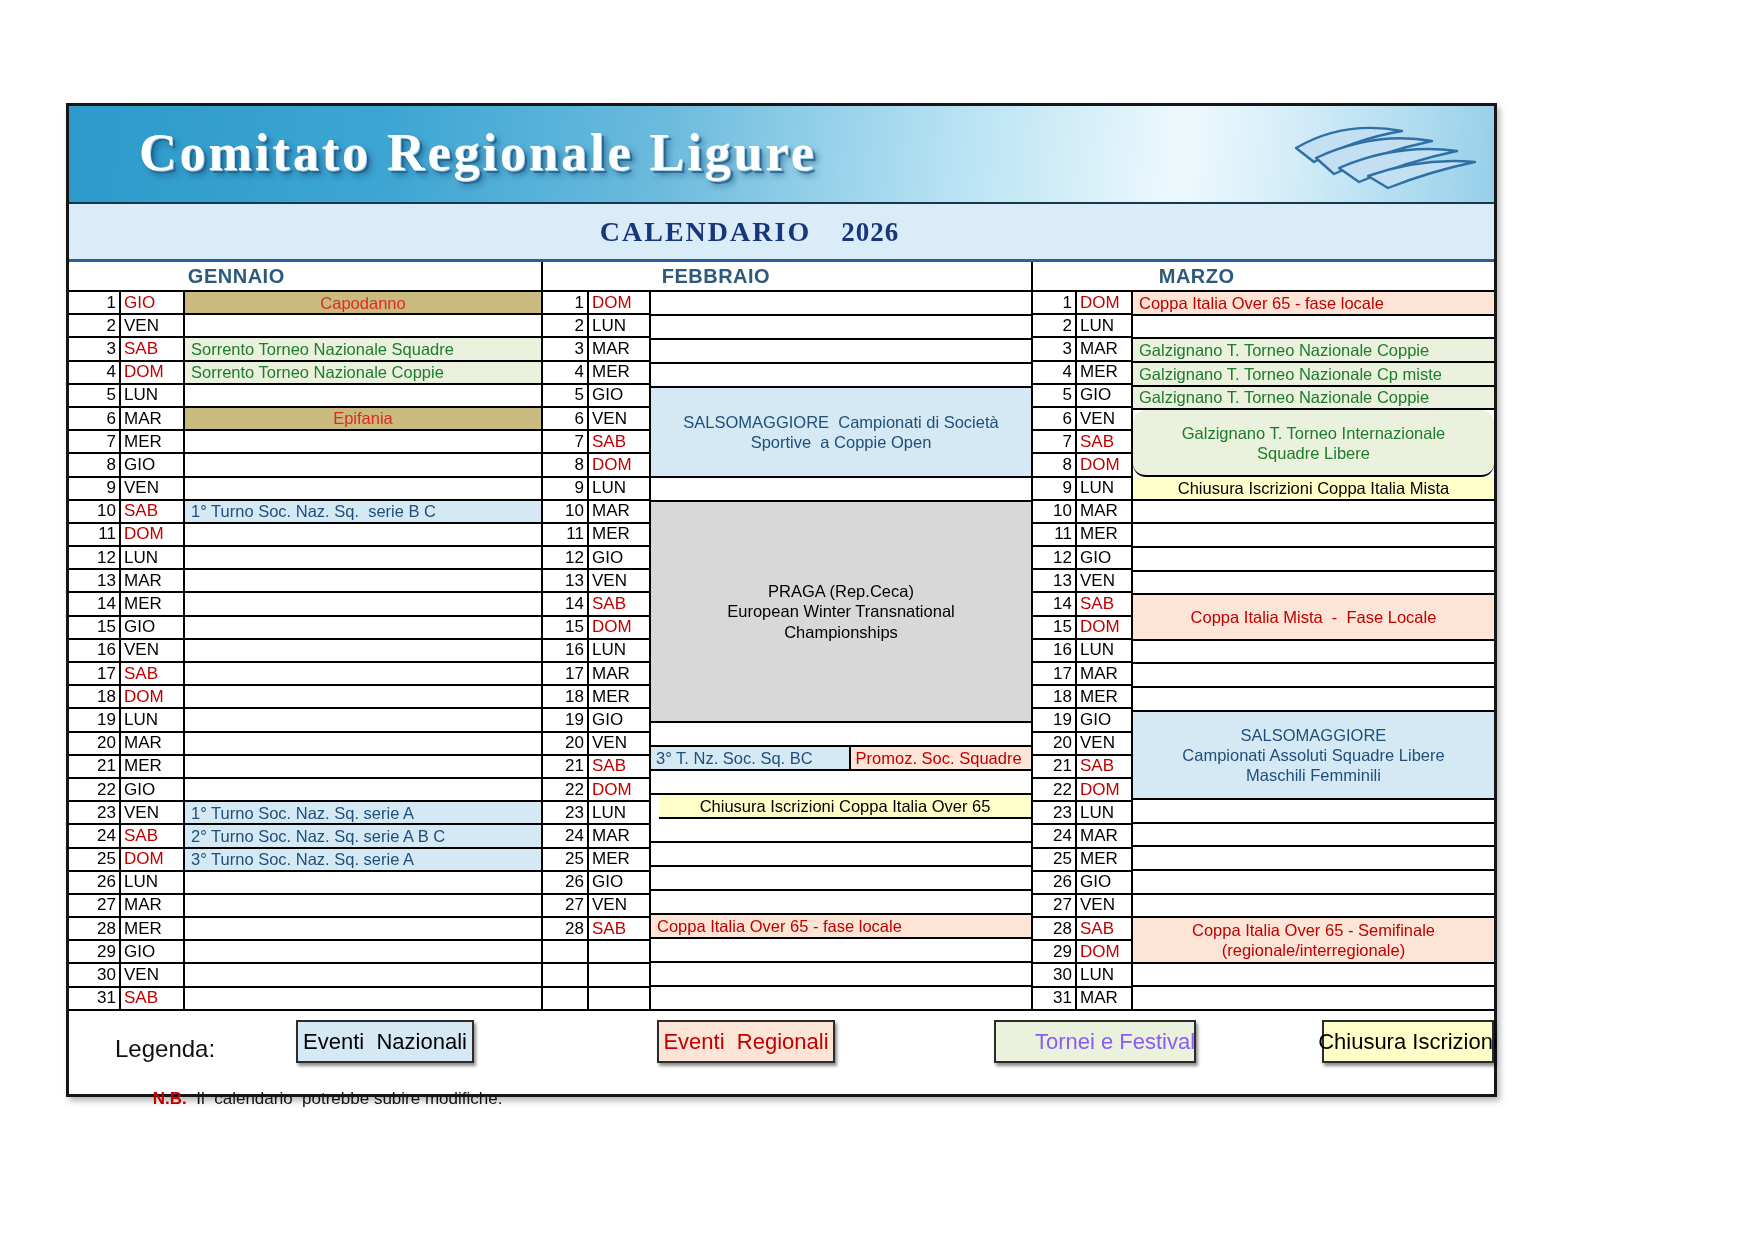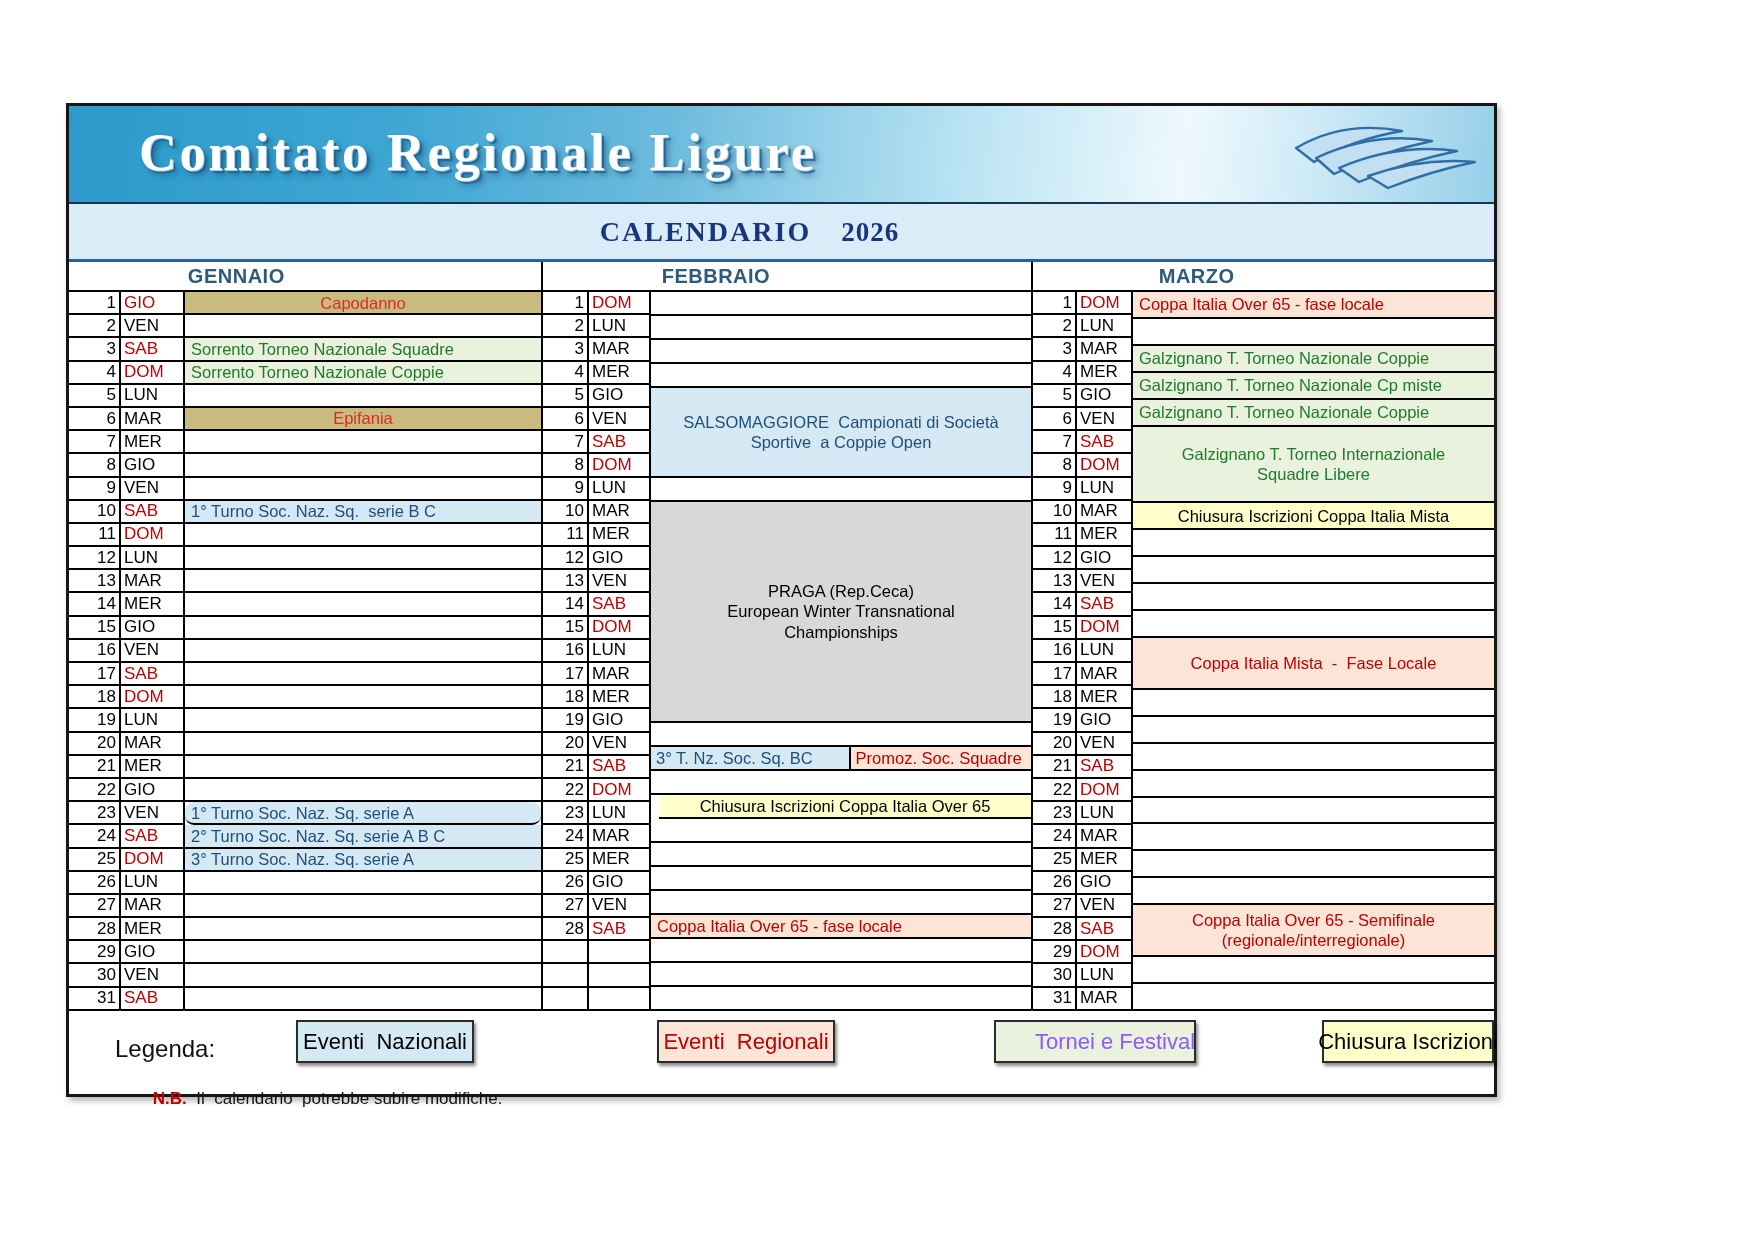--- a/index.html
+++ b/index.html
@@ -193,21 +193,21 @@
               <div class="ev empty" style="flex: 1 0 0px;"></div>
               <div class="ev empty" style="flex: 1 0 0px;"></div>
               <div class="ev empty" style="flex: 1 0 0px;"></div>
               <div class="ev empty" style="flex: 1 0 0px;"></div>
               <div class="ev empty" style="flex: 1 0 0px;"></div>
               <div class="ev empty" style="flex: 1 0 0px;"></div>
               <div class="ev empty" style="flex: 1 0 0px;"></div>
               <div class="ev empty" style="flex: 1 0 0px;"></div>
               <div class="ev empty" style="flex: 1 0 0px;"></div>
               <div class="ev empty" style="flex: 1 0 0px;"></div>
-              <div class="ev national a-left" style="flex: 1 0 0px; border-radius: 9px;">
+              <div class="ev national a-left" style="flex: 1 0 0px;">
                 <div class="">1° Turno Soc. Naz. Sq. serie A</div>
               </div>
               <div class="ev national a-left" style="flex: 1 0 0px;">
                 <div class="">2° Turno Soc. Naz. Sq. serie A B C</div>
               </div>
               <div class="ev national a-left" style="flex: 1 0 0px;">
                 <div class="">3° Turno Soc. Naz. Sq. serie A</div>
               </div>
               <div class="ev empty" style="flex: 1 0 0px;"></div>
               <div class="ev empty" style="flex: 1 0 0px;"></div>
@@ -400,37 +400,42 @@
               <div class="ev empty" style="flex: 1 0 0px;"></div>
               <div class="ev tournament a-left" style="flex: 1 0 0px;">
                 <div class="">Galzignano T. Torneo Nazionale Coppie</div>
               </div>
               <div class="ev tournament a-left" style="flex: 1 0 0px;">
                 <div class="">Galzignano T. Torneo Nazionale Cp miste</div>
               </div>
               <div class="ev tournament a-left" style="flex: 1 0 0px;">
                 <div class="">Galzignano T. Torneo Nazionale Coppie</div>
               </div>
-              <div class="ev tournament a-center" style="flex: 3 0 0px;">
+              <div class="ev tournament a-center" style="flex: 3 0 0px; border-radius: 13px;">
                 <div class="">Galzignano T. Torneo Internazionale</div>
                 <div class="">Squadre Libere</div>
               </div>
               <div class="ev closing a-center" style="flex: 1 0 0px;">
                 <div class="">Chiusura Iscrizioni Coppa Italia Mista</div>
               </div>
               <div class="ev empty" style="flex: 1 0 0px;"></div>
               <div class="ev empty" style="flex: 1 0 0px;"></div>
               <div class="ev empty" style="flex: 1 0 0px;"></div>
               <div class="ev empty" style="flex: 1 0 0px;"></div>
               <div class="ev regional a-center" style="flex: 2 0 0px;">
                 <div class="">Coppa Italia Mista  -  Fase Locale</div>
               </div>
               <div class="ev empty" style="flex: 1 0 0px;"></div>
               <div class="ev empty" style="flex: 1 0 0px;"></div>
               <div class="ev empty" style="flex: 1 0 0px;"></div>
+              <div class="ev national a-center" style="flex: 4 0 0px;">
+                <div class="">SALSOMAGGIORE</div>
+                <div class="">Campionati Assoluti Squadre Libere</div>
+                <div class="">Maschili Femminili</div>
+              </div>
               <div class="ev empty" style="flex: 1 0 0px;"></div>
               <div class="ev empty" style="flex: 1 0 0px;"></div>
               <div class="ev empty" style="flex: 1 0 0px;"></div>
               <div class="ev empty" style="flex: 1 0 0px;"></div>
               <div class="ev empty" style="flex: 1 0 0px;"></div>
               <div class="ev regional a-center" style="flex: 2 0 0px;">
                 <div class="">Coppa Italia Over 65 - Semifinale</div>
                 <div class="">(regionale/interregionale)</div>
               </div>
               <div class="ev empty" style="flex: 1 0 0px;"></div>

